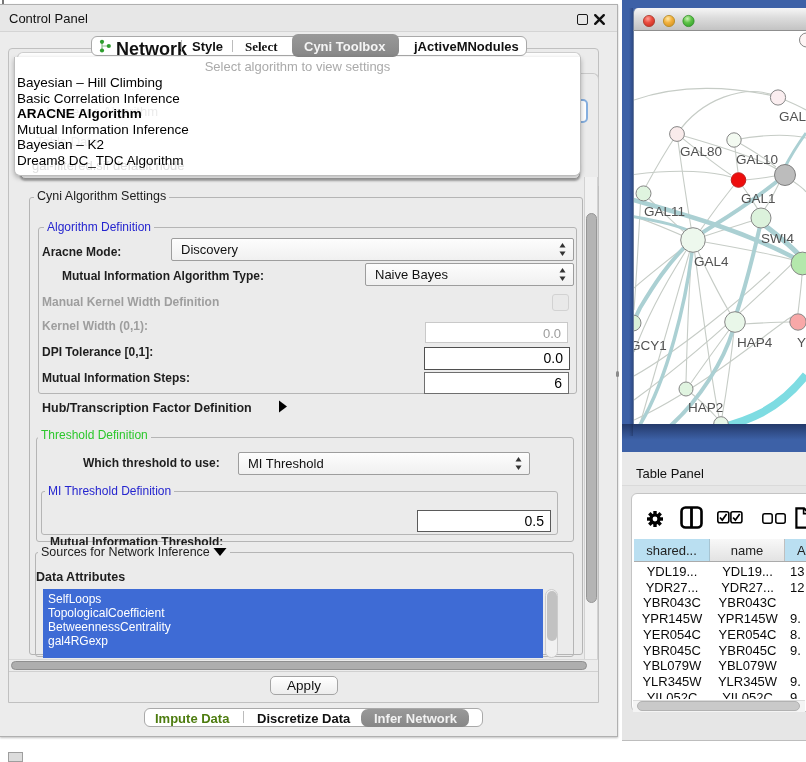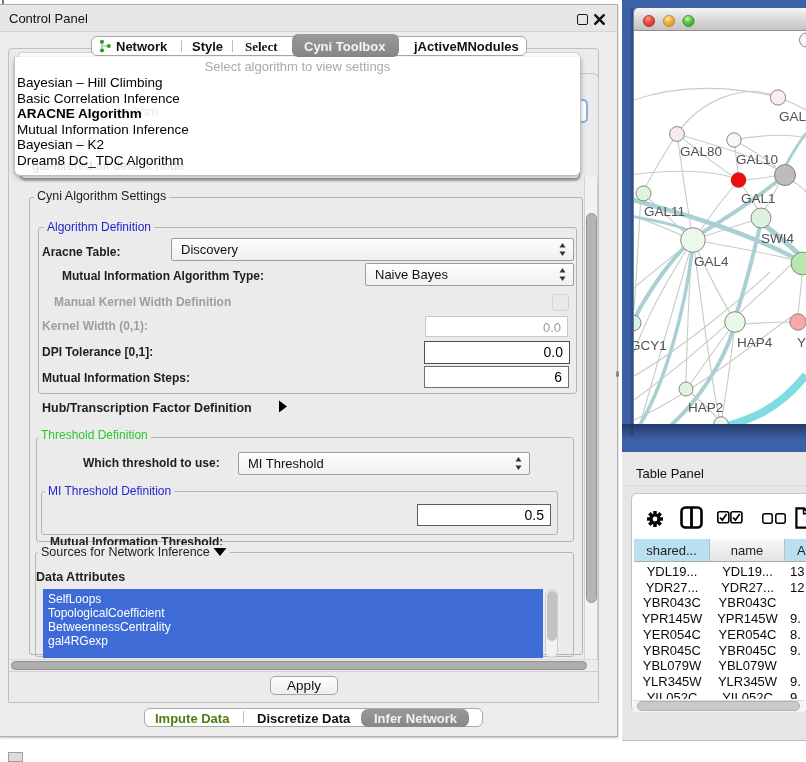--- a/index.html
+++ b/index.html
@@ -7,21 +7,21 @@
      font-family:"Liberation Sans",sans-serif;-webkit-font-smoothing:antialiased;}
 .abs{position:absolute;}
 .b{font-weight:bold;}
 .lbl{position:absolute;font-size:12px;font-weight:bold;color:#1e1e1e;white-space:nowrap;}
 .glbl{position:absolute;font-size:12px;font-weight:bold;color:#9e9e9e;white-space:nowrap;}
 .gbox{position:absolute;border:1px solid #b5b5b5;border-radius:3px;}
 .gtitle{position:absolute;font-size:12px;white-space:nowrap;background:#ebebeb;padding:0 3px;}
 .combo{position:absolute;background:linear-gradient(#fdfdfd,#f0f0f0);border:1px solid #9d9d9d;border-radius:2px;font-size:13px;color:#111;}
 .combo .tx{position:absolute;left:9px;top:3px;}
 .stepper{position:absolute;right:7px;top:4px;width:7px;height:13px;}
-.field{position:absolute;background:#fff;font-size:13px;text-align:right;}
+.field{position:absolute;background:#fff;font-size:13px;text-align:right;margin-top:6px;}
 .ftx{position:absolute;right:6px;top:3px;}
 </style>
 </head>
 <body>
 
 <div class="abs" style="left:2px;top:0;width:2px;height:4px;background:#777;"></div>
 
 <div class="abs" id="cpwin" style="left:0;top:4px;width:618px;height:733px;background:#ececec;border:1px solid #b0b0b0;border-left:none;box-sizing:border-box;box-shadow:0 1px 2px rgba(0,0,0,0.25);">
 </div>
 
@@ -36,53 +36,53 @@
   </svg>
 
 <div class="abs" style="left:91px;top:36px;width:436px;height:20px;background:#fff;border:1px solid #a9a9a9;border-radius:6px;box-sizing:border-box;"></div>
 <div class="abs" style="left:292px;top:34px;width:107px;height:23px;background:linear-gradient(#999999,#878787);border-radius:6px;"></div>
 <svg class="abs" style="left:99px;top:39px;" width="13" height="14" viewBox="0 0 13 14">
   <path d="M3 3 L3 11.5 M3 7 L9.5 7" stroke="#8dbb8d" stroke-width="1.2" fill="none"></path>
   <circle cx="3" cy="2.8" r="2.1" fill="#2e9e2e"></circle>
     <circle cx="9.8" cy="7" r="2.1" fill="#2e9e2e"></circle>
     <circle cx="3" cy="11.5" r="2.1" fill="#2e9e2e"></circle>
 </svg>
-<div class="abs" style="left:116px;top:39px;font-size:13px;font-weight:600;color:#111;">Network</div>
+<div class="abs" style="left:116px;top:39px;font-size:18px;font-weight:600;color:#111;">Network</div>
 <div class="abs" style="left:181px;top:40px;width:1px;height:12px;background:#bcbcbc;"></div>
 <div class="abs" style="left:192px;top:39px;font-size:13px;font-weight:600;color:#111;">Style</div>
 <div class="abs" style="left:232px;top:40px;width:1px;height:12px;background:#bcbcbc;"></div>
 <div class="abs" style="left:245px;top:39px;font-size:13px;font-weight:600;color:#111;font-family:Liberation Serif, serif;">Select</div>
 <div class="abs" style="left:304px;top:39px;font-size:13px;font-weight:600;color:#f4f4f4;">Cyni Toolbox</div>
 <div class="abs" style="left:414px;top:39px;font-size:13px;font-weight:bold;color:#111;">jActiveMNodules</div>
 
 <div class="gbox" style="left:29px;top:197px;width:552px;height:456px;"></div>
 <div class="gtitle" style="left:34px;top:189px;font-size:12.5px;color:#1c1c1c;">Cyni Algorithm Settings</div>
 
 <div class="gbox" style="left:38px;top:227px;width:537px;height:165px;"></div>
 <div class="gtitle" style="left:44px;top:220px;color:#2525cf;">Algorithm Definition</div>
 
-<div class="lbl" style="left:42px;top:245px;">Aracne Table:</div>
+<div class="lbl" style="left:42px;top:245px;">Aracne Mode:</div>
 <div class="combo" style="left:171px;top:238px;width:401px;height:21px;">
   <span class="tx">Discovery</span>
   <svg class="stepper" viewBox="0 0 7 13">
       <path d="M3.5 0 L6.5 4.5 L0.5 4.5 Z" fill="#333"></path>
       <path d="M3.5 13 L6.5 8.5 L0.5 8.5 Z" fill="#333"></path>
     </svg>
 </div>
 
 <div class="lbl" style="left:42px;top:269px;padding-left:20px;">Mutual Information Algorithm Type:</div>
 <div class="combo" style="left:365px;top:263px;width:207px;height:21px;">
   <span class="tx">Naive Bayes</span>
   <svg class="stepper" viewBox="0 0 7 13">
       <path d="M3.5 0 L6.5 4.5 L0.5 4.5 Z" fill="#333"></path>
       <path d="M3.5 13 L6.5 8.5 L0.5 8.5 Z" fill="#333"></path>
     </svg>
 </div>
 
-<div class="glbl" style="left:42px;top:295px;margin-left:12px;">Manual Kernel Width Definition</div>
+<div class="glbl" style="left:42px;top:295px;">Manual Kernel Width Definition</div>
 <div class="abs" style="left:552px;top:294px;width:15px;height:15px;background:#e9e9e9;border:1px solid #d2d2d2;border-radius:3px;"></div>
 
 <div class="glbl" style="left:42px;top:319px;">Kernel Width (0,1):</div>
 <div class="field" style="left:425px;top:316px;width:143px;height:21px;border:1px solid #c9c9c9;box-sizing:border-box;">
     <span class="ftx" style="color:#9c9c9c;">0.0</span>
   </div>
 
 <div class="lbl" style="left:42px;top:345px;">DPI Tolerance [0,1]:</div>
 <div class="field" style="left:424px;top:341px;width:146px;height:23px;border:1.5px solid #4f4f4f;box-sizing:border-box;">
     <span class="ftx" style="color:#000;font-size:14px;top:2px;">0.0</span>

